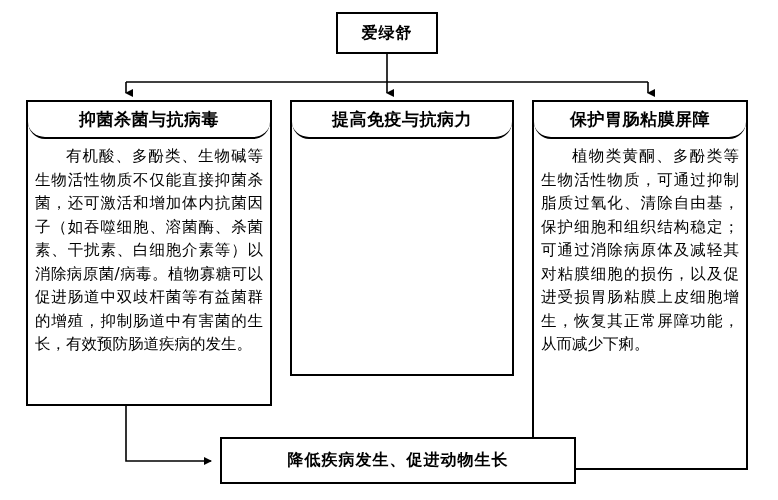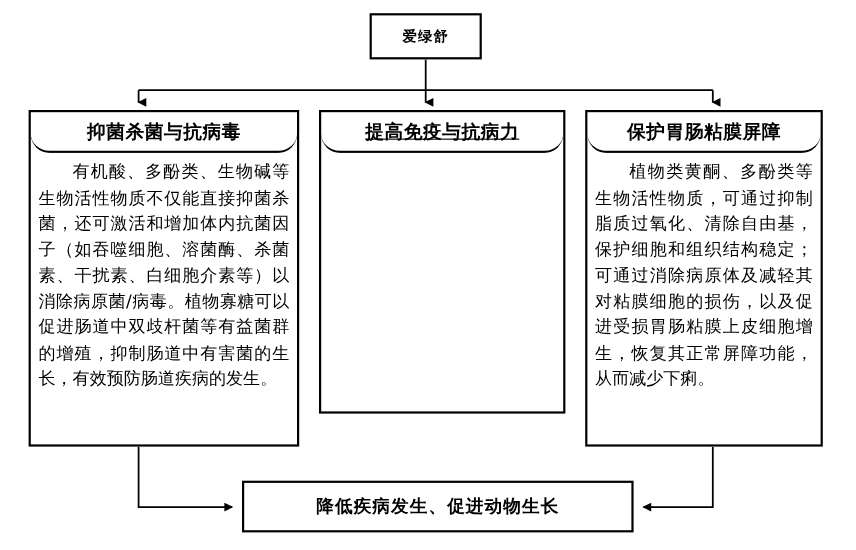--- a/index.html
+++ b/index.html
@@ -35,35 +35,35 @@
   #root-box {
     left: 336px;
     top: 12px;
     width: 102px;
     height: 42px;
     display: flex;
     align-items: center;
     justify-content: center;
   }
   #root-box .title {
-    font-size: 13px;
+    font-size: 16px;
     font-weight: bold;
     letter-spacing: 1px;
     color: #000000;
     line-height: 1;
   }
   
   .col-box {
     top: 100px;
     display: flex;
     flex-direction: column;
   }
   #col-box-0 { left: 26px;  width: 246px; height: 306px; }
-  #col-box-1 { left: 290px; width: 224px; height: 276px; text-decoration: underline; }
-  #col-box-2 { left: 532px; width: 216px; height: 306px; }
+  #col-box-1 { left: 290px; width: 224px; height: 276px; }
+  #col-box-2 { left: 532px; width: 216px; height: 370px; }
 
   .col-header {
     box-sizing: border-box;
     border-bottom: 2px solid #000000;
     height: 37px;
     display: flex;
     align-items: center;
     justify-content: center;
     font-size: 17px;
     font-weight: bold;

